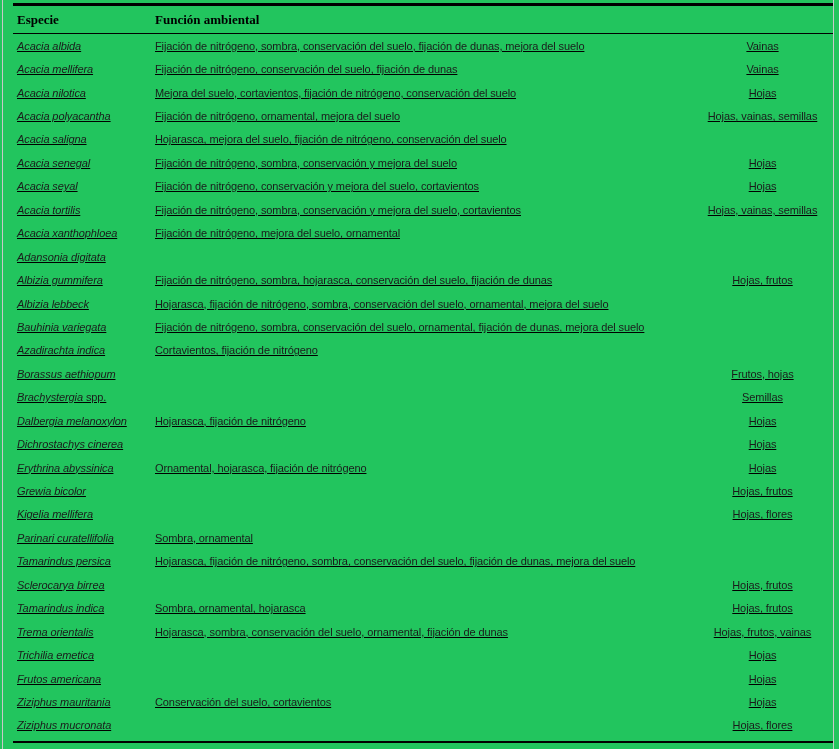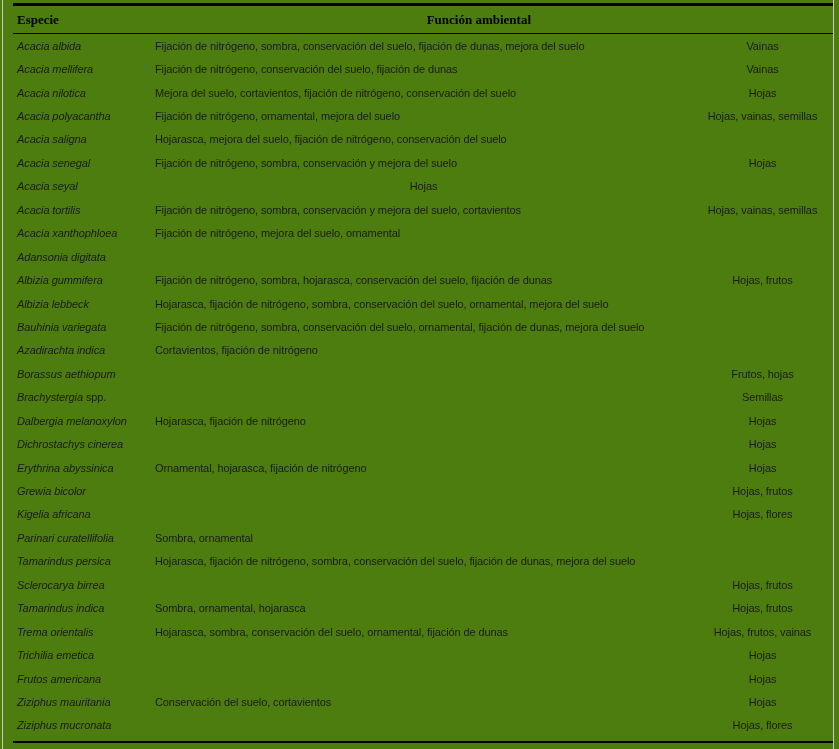--- a/index.html
+++ b/index.html
@@ -4,21 +4,21 @@
 <style>
   html, body {
     margin: 0;
     padding: 0;
     background: #ffffff;
   }
   .page {
     position: relative;
     width: 839px;
     height: 749px;
-    background: #4d7c0f;
+    background: #22c55e;
     overflow: hidden;
     font-family: "Liberation Sans", sans-serif;
   }
   .edge-line {
     position: absolute;
     top: 0;
     width: 1px;
     height: 749px;
     background: #c8c8c8;
   }
@@ -43,31 +43,32 @@
     border-bottom: 1px solid #000000;
     font-family: "Liberation Serif", serif;
     font-weight: bold;
     font-size: 13px;
     color: #000000;
   }
   .th.col1 { padding-left: 4px; }
   .th.col2 .center-span {
     display: inline-block;
     width: 376px;
-    text-align: right;
+    text-align: left;
   }
   .rows {
     padding-bottom: 4px;
     border-bottom: 2px solid #000000;
   }
   .row {
     display: grid;
     grid-template-columns: 142px 525px 153px;
     height: 23.45px;
     align-items: center;
+    text-decoration: underline;
   }
   .cell {
     font-size: 11px;
     letter-spacing: -0.1px;
     color: #1b1b1b;
     white-space: nowrap;
     overflow: visible;
   }
   .cell.species { padding-left: 4px; }
   .cell.species .sp-it { font-style: italic; }
@@ -117,20 +118,21 @@
           <div class="cell funcion">Hojarasca, mejora del suelo, fijación de nitrógeno, conservación del suelo</div>
           <div class="cell partes"></div>
         </div>
         <div class="row">
           <div class="cell species"><span class="sp-it">Acacia senegal</span></div>
           <div class="cell funcion">Fijación de nitrógeno, sombra, conservación y mejora del suelo</div>
           <div class="cell partes">Hojas</div>
         </div>
         <div class="row">
           <div class="cell species"><span class="sp-it">Acacia seyal</span></div>
+          <div class="cell funcion">Fijación de nitrógeno, conservación y mejora del suelo, cortavientos</div>
           <div class="cell partes">Hojas</div>
         </div>
         <div class="row">
           <div class="cell species"><span class="sp-it">Acacia tortilis</span></div>
           <div class="cell funcion">Fijación de nitrógeno, sombra, conservación y mejora del suelo, cortavientos</div>
           <div class="cell partes">Hojas, vainas, semillas</div>
         </div>
         <div class="row">
           <div class="cell species"><span class="sp-it">Acacia xanthophloea</span></div>
           <div class="cell funcion">Fijación de nitrógeno, mejora del suelo, ornamental</div>
@@ -185,21 +187,21 @@
           <div class="cell species"><span class="sp-it">Erythrina abyssinica</span></div>
           <div class="cell funcion">Ornamental, hojarasca, fijación de nitrógeno</div>
           <div class="cell partes">Hojas</div>
         </div>
         <div class="row">
           <div class="cell species"><span class="sp-it">Grewia bicolor</span></div>
           <div class="cell funcion"></div>
           <div class="cell partes">Hojas, frutos</div>
         </div>
         <div class="row">
-          <div class="cell species"><span class="sp-it">Kigelia africana</span></div>
+          <div class="cell species"><span class="sp-it">Kigelia mellifera</span></div>
           <div class="cell funcion"></div>
           <div class="cell partes">Hojas, flores</div>
         </div>
         <div class="row">
           <div class="cell species"><span class="sp-it">Parinari curatellifolia</span></div>
           <div class="cell funcion">Sombra, ornamental</div>
           <div class="cell partes"></div>
         </div>
         <div class="row">
           <div class="cell species"><span class="sp-it">Tamarindus persica</span></div>

